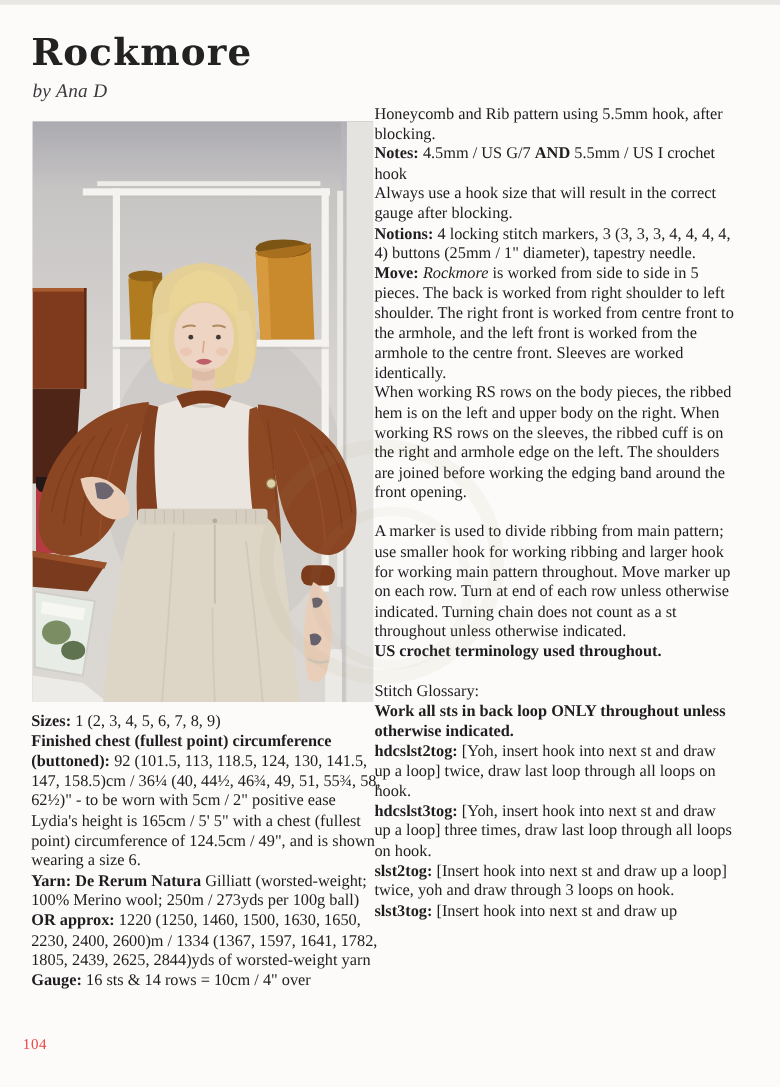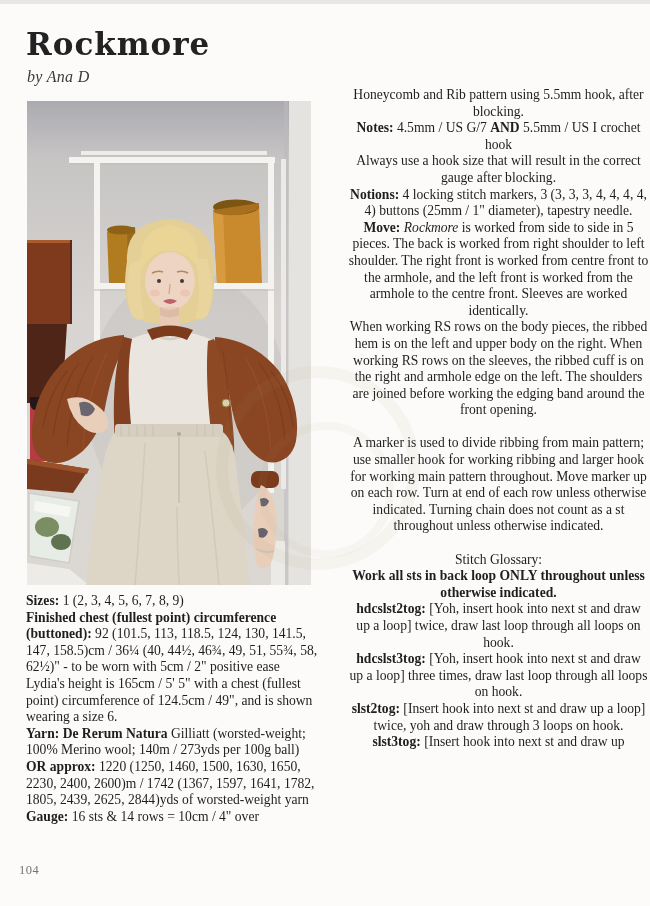--- a/index.html
+++ b/index.html
@@ -21,23 +21,23 @@
     position:absolute;left:27px;top:97px;width:284px;height:484px;
     background:#d6d4d1;overflow:hidden;
   }
   .photo-wrap svg{display:block;width:100%;height:100%;}
   .col{position:absolute;font-size:13.6px;line-height:16.6px;}
   .col p{margin:0;}
   .col p.gap{margin-top:16.6px;}
   .col .b{font-weight:bold;}
   .col .i{font-style:italic;}
   .left-col{left:26px;top:589px;width:297px;}
-  .right-col{left:348px;top:83px;width:301px;text-align:center;}
+  .right-col{left:312px;top:83px;width:301px;}
   .page-number{
-    position:absolute;left:19px;top:859px;font-size:12.5px;color:#737373;
+    position:absolute;left:19px;top:859px;font-size:12.5px;color:#ef4444;
     letter-spacing:.5px;
     text-align:center;
   }
   .watermark{
     position:absolute;pointer-events:none;border-radius:50%;
     border:12px solid rgba(176,152,118,0.07);
   }
   .wm1{left:216px;top:362px;width:180px;height:180px;}
   .wm2{left:258px;top:418px;width:120px;height:120px;border-width:8px;border-color:rgba(176,152,118,0.06);}
 </style>
@@ -183,32 +183,33 @@
           <circle cx="152" cy="333" r="2" fill="#b2aa9b"></circle>
         </g>
       </g>
     </svg>
   </div>
 
   <div class="col left-col">
       <p><span class="b">Sizes:</span><span> 1 (2, 3, 4, 5, 6, 7, 8, 9)</span></p>
       <p><span class="b">Finished chest (fullest point) circumference (buttoned):</span><span> 92 (101.5, 113, 118.5, 124, 130, 141.5, 147, 158.5)cm / 36¼ (40, 44½, 46¾, 49, 51, 55¾, 58, 62½)" - to be worn with 5cm / 2" positive ease</span></p>
       <p><span>Lydia's height is 165cm / 5' 5" with a chest (fullest point) circumference of 124.5cm / 49", and is shown wearing a size 6.</span></p>
-      <p><span class="b">Yarn: De Rerum Natura</span><span> Gilliatt (worsted-weight; 100% Merino wool; 140m / 273yds per 100g ball)</span></p>
-      <p><span class="b">OR approx:</span><span> 1220 (1250, 1460, 1500, 1630, 1650, 2230, 2400, 2600)m / 1742 (1367, 1597, 1641, 1782, 1805, 2439, 2625, 2844)yds of worsted-weight yarn</span></p>
+      <p><span class="b">Yarn: De Rerum Natura</span><span> Gilliatt (worsted-weight; 100% Merino wool; 250m / 273yds per 100g ball)</span></p>
+      <p><span class="b">OR approx:</span><span> 1220 (1250, 1460, 1500, 1630, 1650, 2230, 2400, 2600)m / 1334 (1367, 1597, 1641, 1782, 1805, 2439, 2625, 2844)yds of worsted-weight yarn</span></p>
       <p><span class="b">Gauge:</span><span> 16 sts &amp; 14 rows = 10cm / 4" over</span></p>
     </div>
   <div class="col right-col">
       <p><span>Honeycomb and Rib pattern using 5.5mm hook, after blocking.</span></p>
       <p><span class="b">Notes:</span><span> 4.5mm / US G/7 </span><span class="b">AND</span><span> 5.5mm / US I crochet hook</span></p>
       <p><span>Always use a hook size that will result in the correct gauge after blocking.</span></p>
       <p><span class="b">Notions:</span><span> 4 locking stitch markers, 3 (3, 3, 3, 4, 4, 4, 4, 4) buttons (25mm / 1" diameter), tapestry needle.</span></p>
       <p><span class="b">Move:</span><span> </span><span class="i">Rockmore</span><span> is worked from side to side in 5 pieces. The back is worked from right shoulder to left shoulder. The right front is worked from centre front to the armhole, and the left front is worked from the armhole to the centre front. Sleeves are worked identically.</span></p>
       <p><span>When working RS rows on the body pieces, the ribbed hem is on the left and upper body on the right. When working RS rows on the sleeves, the ribbed cuff is on the right and armhole edge on the left. The shoulders are joined before working the edging band around the front opening.</span></p>
       <p class="gap"><span>A marker is used to divide ribbing from main pattern; use smaller hook for working ribbing and larger hook for working main pattern throughout. Move marker up on each row. Turn at end of each row unless otherwise indicated. Turning chain does not count as a st throughout unless otherwise indicated.</span></p>
+      <p><span class="b">US crochet terminology used throughout.</span></p>
       <p class="gap"><span>Stitch Glossary:</span></p>
       <p><span class="b">Work all sts in back loop ONLY throughout unless otherwise indicated.</span></p>
       <p><span class="b">hdcslst2tog:</span><span> [Yoh, insert hook into next st and draw up a loop] twice, draw last loop through all loops on hook.</span></p>
       <p><span class="b">hdcslst3tog:</span><span> [Yoh, insert hook into next st and draw up a loop] three times, draw last loop through all loops on hook.</span></p>
       <p><span class="b">slst2tog:</span><span> [Insert hook into next st and draw up a loop] twice, yoh and draw through 3 loops on hook.</span></p>
       <p><span class="b">slst3tog:</span><span> [Insert hook into next st and draw up</span></p>
     </div>
 
   <div class="watermark wm1"></div>
   <div class="watermark wm2"></div>

